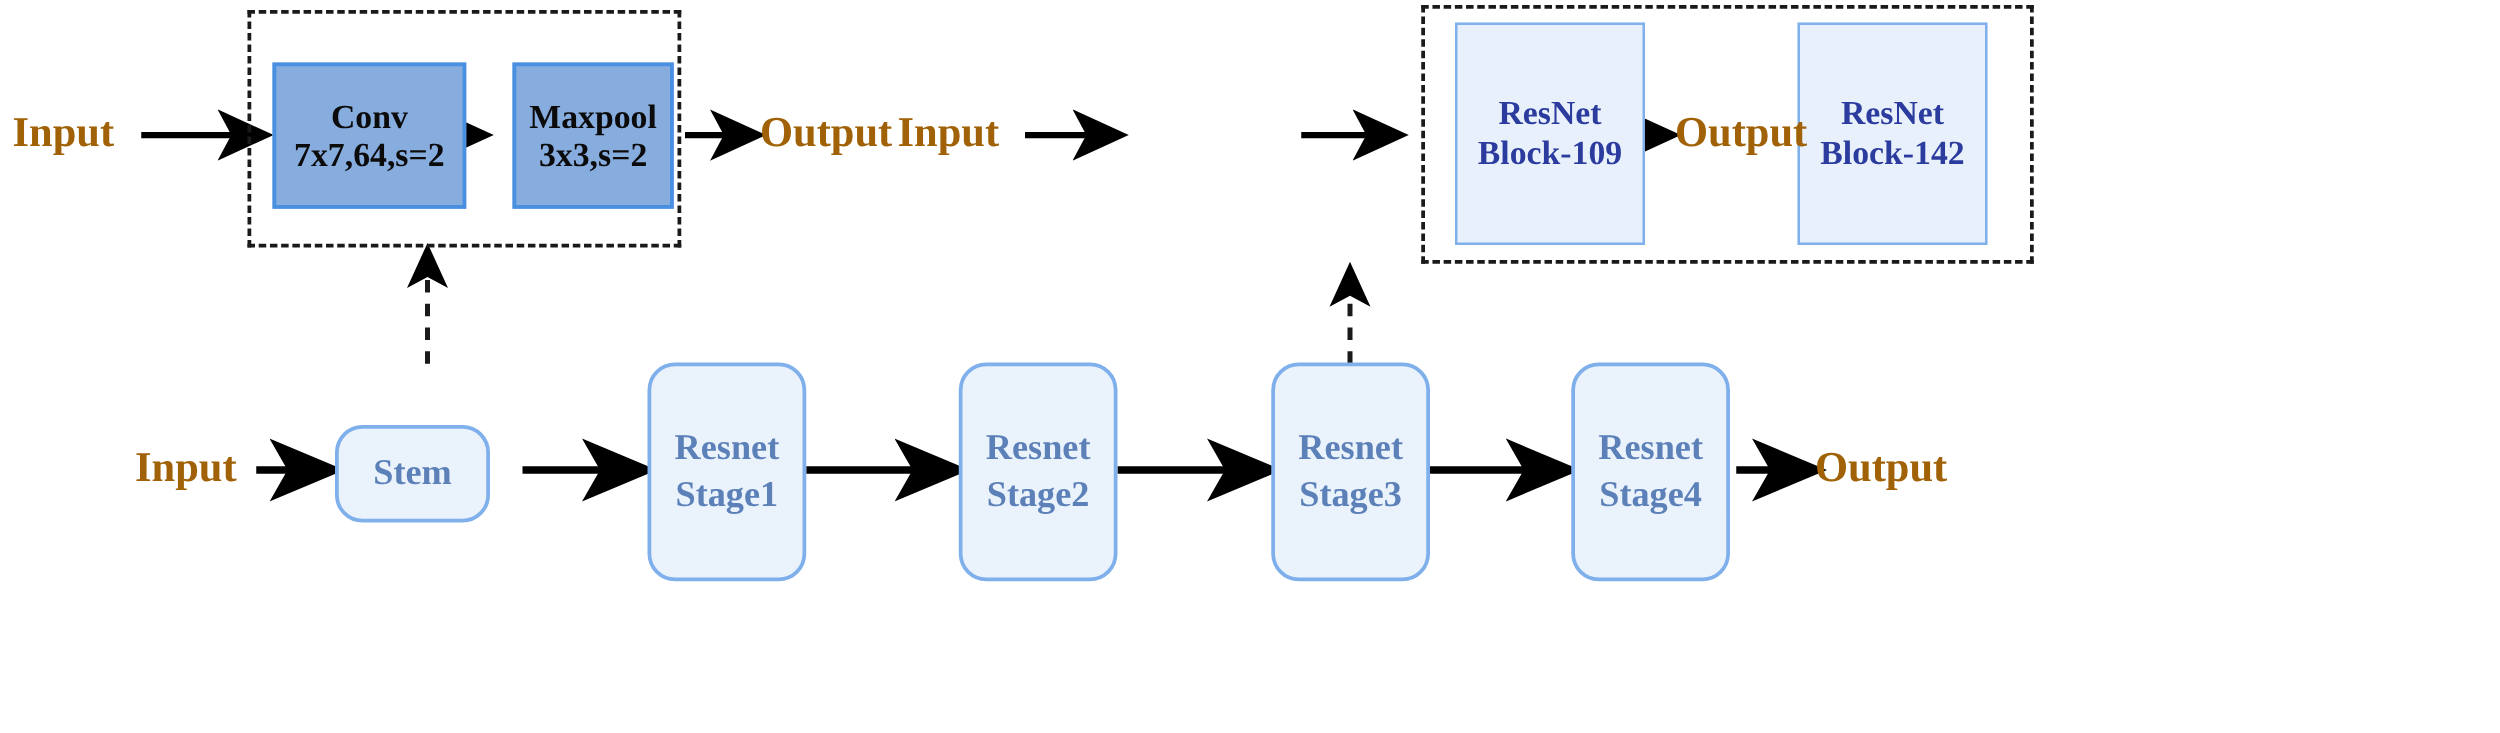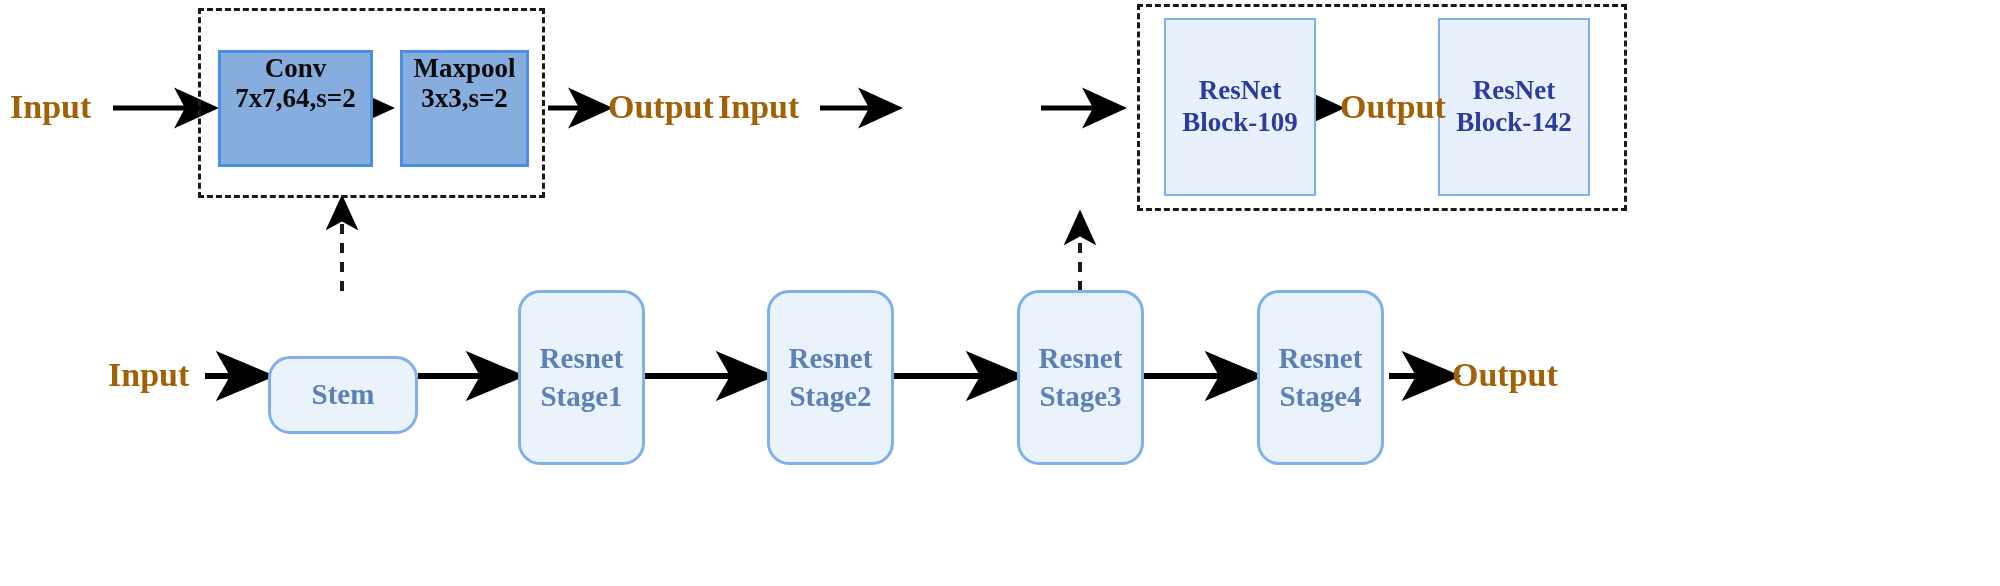--- a/index.html
+++ b/index.html
@@ -26,21 +26,21 @@
 
   
   .solid-box{
     position:absolute;
     background:#87ACDE;
     border:3px solid #4A90E2;
     box-sizing:border-box;
     display:flex;
     flex-direction:column;
     align-items:center;
-    justify-content:flex-start;
+    justify-content:center;
     color:#0b0b0b;
     font-weight:bold;
     font-size:27px;
     line-height:1.12;
     text-align:center;
   }
   .solid-box .ln{display:block;white-space:nowrap;}
 
   
   .light-rect{
@@ -124,21 +124,21 @@
   <div class="dash-group" style="left:198px;top:8px;width:347px;height:190px;"></div>
 
   <div class="io-label" style="left:10px;top:90px;">Input</div>
 
   <div class="solid-box" style="left:218px;top:48px;width:88px;height:50px;
               width:155px;height:117px;top:50px;">
     <span class="ln">Conv</span>
     <span class="ln">7x7,64,s=2</span>
   </div>
 
-  <div class="solid-box" style="left:400px;top:50px;width:129px;height:117px;">
+  <div class="solid-box" style="left:410px;top:50px;width:129px;height:117px;">
     <span class="ln">Maxpool</span>
     <span class="ln">3x3,s=2</span>
   </div>
 
   <div class="io-label" style="left:608px;top:90px;">Output</div>
 
   <div class="dash-group" style="left:1137px;top:4px;width:490px;height:207px;
               left:1137px;top:4px;"></div>
 
   <div class="io-label" style="left:718px;top:90px;">Input</div>
@@ -150,21 +150,21 @@
 
   <div class="light-rect" style="left:1438px;top:18px;width:152px;height:178px;">
     <span class="ln">ResNet</span>
     <span class="ln">Block-142</span>
   </div>
 
   <div class="io-label" style="left:1340px;top:90px;">Output</div>
 
   <div class="io-label" style="left:108px;top:358px;">Input</div>
 
-  <div class="stage-box" style="left:268px;top:356px;width:150px;height:78px;font-family:Liberation Serif, serif;">
+  <div class="stage-box" style="left:268px;top:340px;width:124px;height:78px;font-family:Liberation Serif, serif;">
     <span class="ln">Stem</span>
   </div>
 
   <div class="stage-box" style="left:518px;top:290px;width:127px;height:175px;">
     <span class="ln">Resnet</span>
     <span class="ln">Stage1</span>
   </div>
 
   <div class="stage-box" style="left:767px;top:290px;width:127px;height:175px;">
     <span class="ln">Resnet</span>

